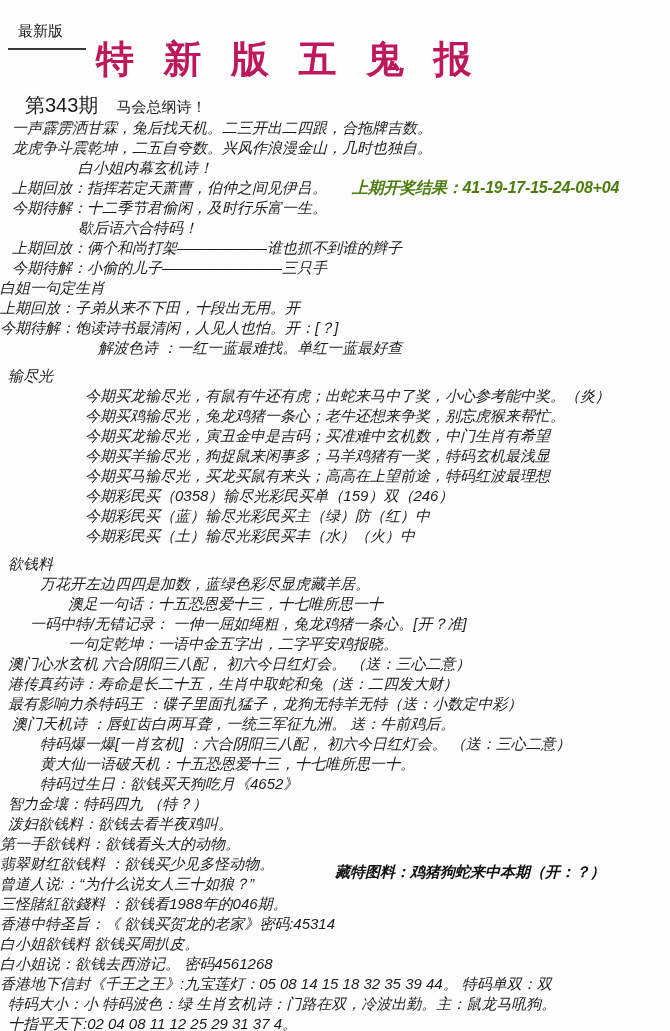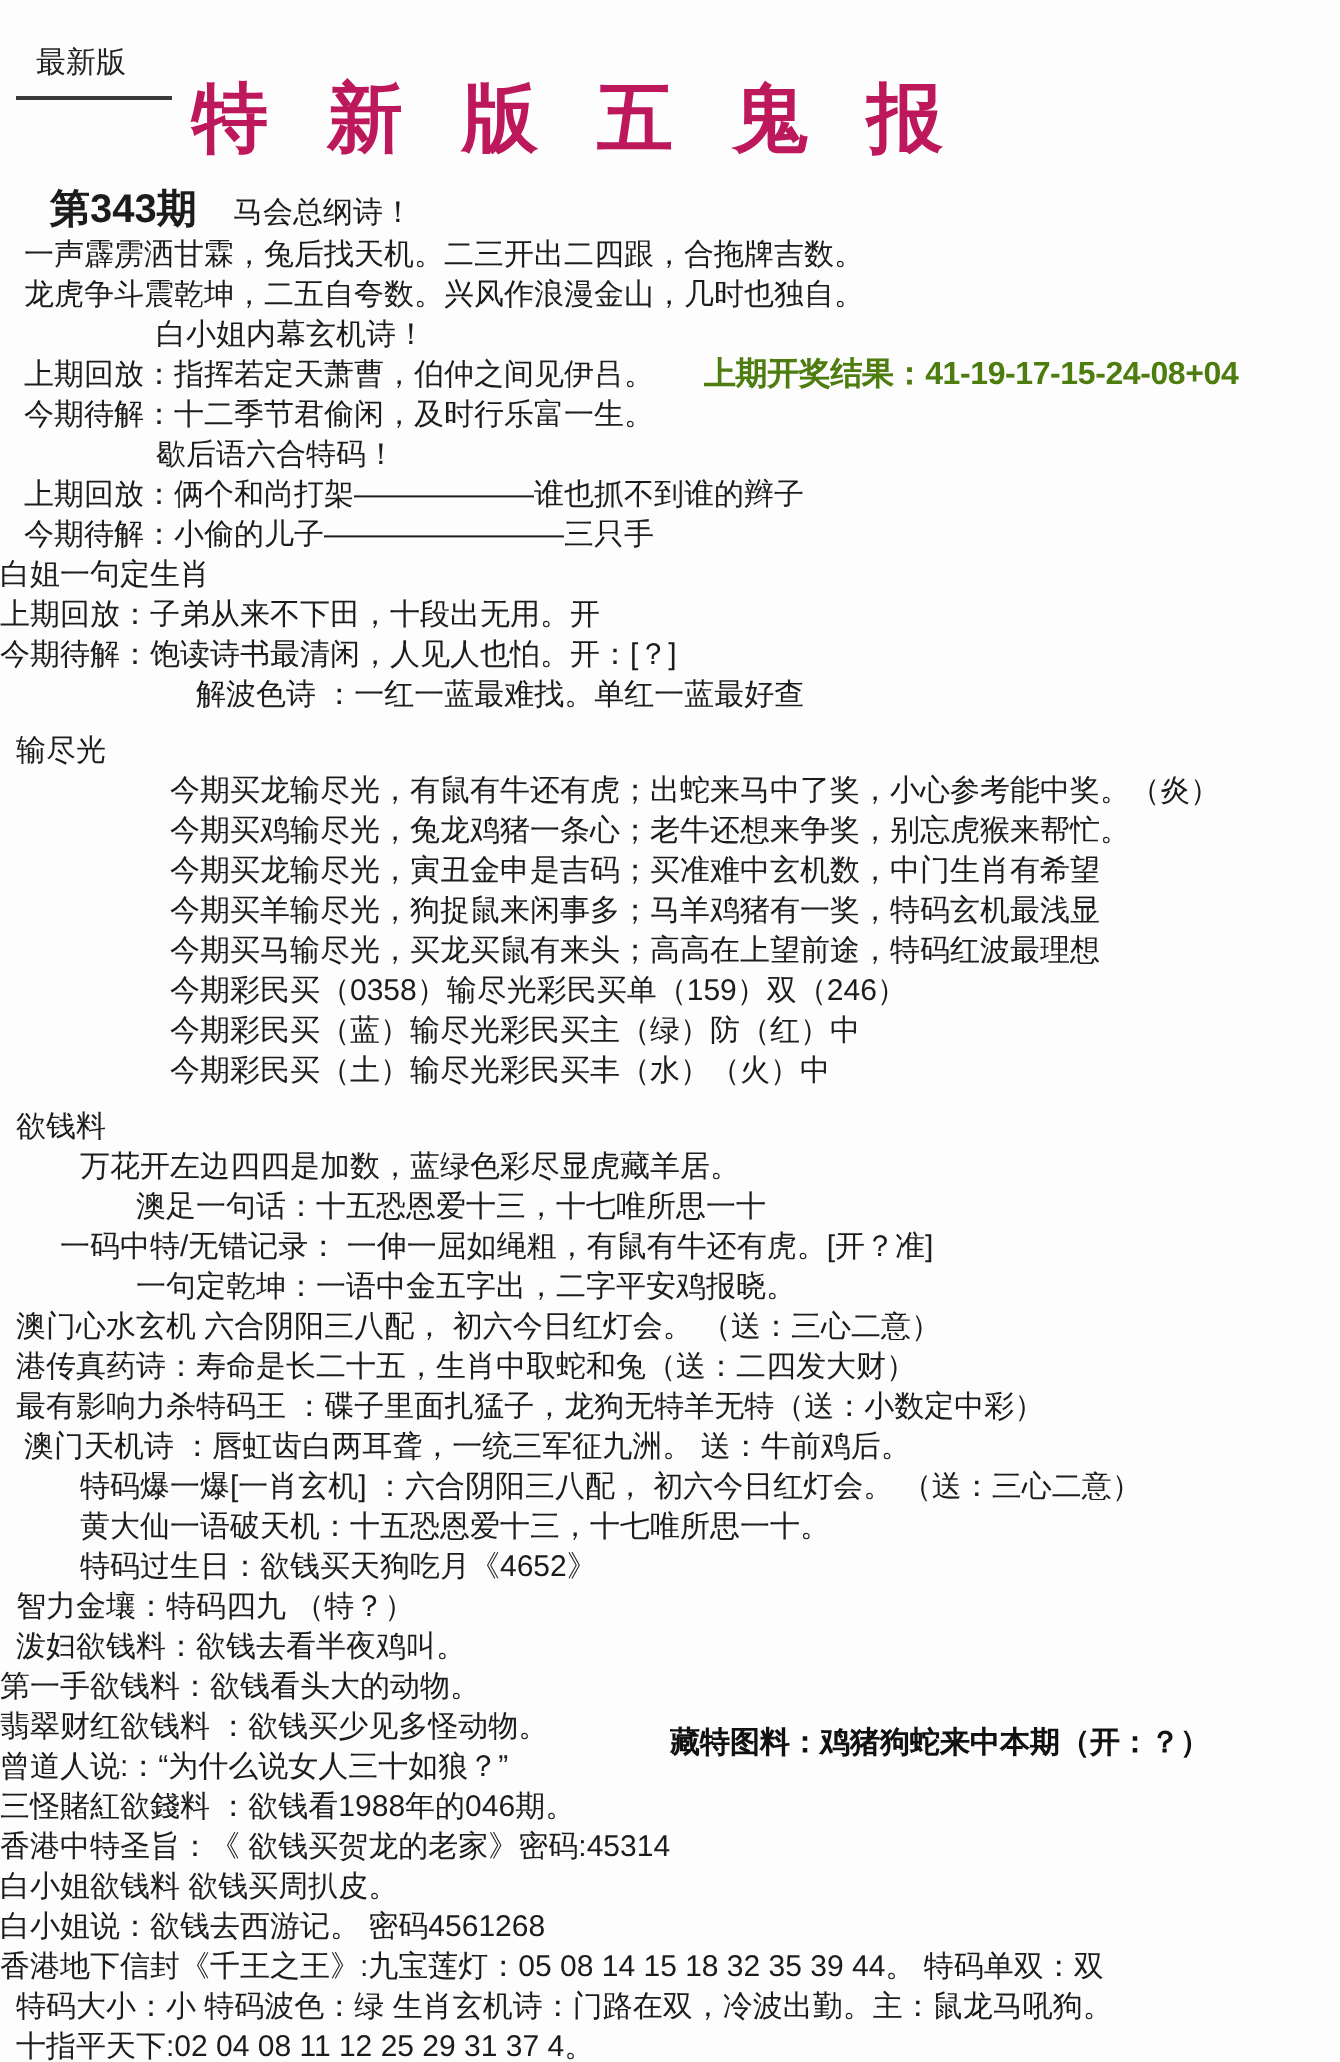--- a/index.html
+++ b/index.html
@@ -15,24 +15,24 @@
   .edition{position:absolute;left:18px;top:22px;font-size:15px;color:#222;}
   .dash{position:absolute;left:8px;top:48px;width:78px;height:2px;background:#3a3a3a;}
   .title{
     position:absolute;left:96px;top:34px;
     font-size:38px;font-weight:bold;color:#be185d;
     letter-spacing:10px;white-space:nowrap;
     font-family:"Liberation Serif","DejaVu Serif",serif;
   }
   
   .issue-row{height:26px;line-height:26px;padding-left:25px;white-space:nowrap;}
-  .issue{font-size:20px;font-weight:bold;}
+  .issue{font-size:20px;font-weight:normal;}
   .subtitle{font-size:15px;margin-left:14px;}
   
-  .line{height:20px;line-height:20px;white-space:nowrap;overflow:visible;}
+  .line{height:20px;line-height:20px;white-space:nowrap;overflow:visible;font-style:italic;}
   .rel{position:relative;}
   .x8{padding-left:8px;}
   .x12{padding-left:12px;}
   .x22{padding-left:22px;margin-left:46px;}
   .x30{padding-left:30px;}
   .x40{padding-left:40px;}
   .x55{}
   .x78{padding-left:78px;}
   .x85{padding-left:85px;}
   .x90{}
@@ -85,21 +85,21 @@
   <div class="line x85">今期买龙输尽光，寅丑金申是吉码；买准难中玄机数，中门生肖有希望</div>
   <div class="line x85">今期买羊输尽光，狗捉鼠来闲事多；马羊鸡猪有一奖，特码玄机最浅显</div>
   <div class="line x85">今期买马输尽光，买龙买鼠有来头；高高在上望前途，特码红波最理想</div>
   <div class="line x85">今期彩民买（0358）输尽光彩民买单（159）双（246）</div>
   <div class="line x85">今期彩民买（蓝）输尽光彩民买主（绿）防（红）中</div>
   <div class="line x85">今期彩民买（土）输尽光彩民买丰（水）（火）中</div>
 
   <div class="line x8 gap-top">欲钱料</div>
   <div class="line x40">万花开左边四四是加数，蓝绿色彩尽显虎藏羊居。</div>
   <div class="line x22">澳足一句话：十五恐恩爱十三，十七唯所思一十</div>
-  <div class="line x30">一码中特/无错记录： 一伸一屈如绳粗，有鼠有牛还有虎。[开？准]</div>
+  <div class="line x30">一码中特/无错记录： 一伸一屈如绳粗，兔龙鸡猪一条心。[开？准]</div>
   <div class="line x22">一句定乾坤：一语中金五字出，二字平安鸡报晓。</div>
   <div class="line x8">澳门心水玄机 六合阴阳三八配， 初六今日红灯会。 （送：三心二意）</div>
   <div class="line x8">港传真药诗：寿命是长二十五，生肖中取蛇和兔（送：二四发大财）</div>
   <div class="line x8">最有影响力杀特码王 ：碟子里面扎猛子，龙狗无特羊无特（送：小数定中彩）</div>
   <div class="line x12">澳门天机诗 ：唇虹齿白两耳聋，一统三军征九洲。 送：牛前鸡后。</div>
   <div class="line x40">特码爆一爆[一肖玄机] ：六合阴阳三八配， 初六今日红灯会。 （送：三心二意）</div>
   <div class="line x40">黄大仙一语破天机：十五恐恩爱十三，十七唯所思一十。</div>
   <div class="line x40">特码过生日：欲钱买天狗吃月《4652》</div>
   <div class="line x8">智力金壤：特码四九 （特？）</div>
 

